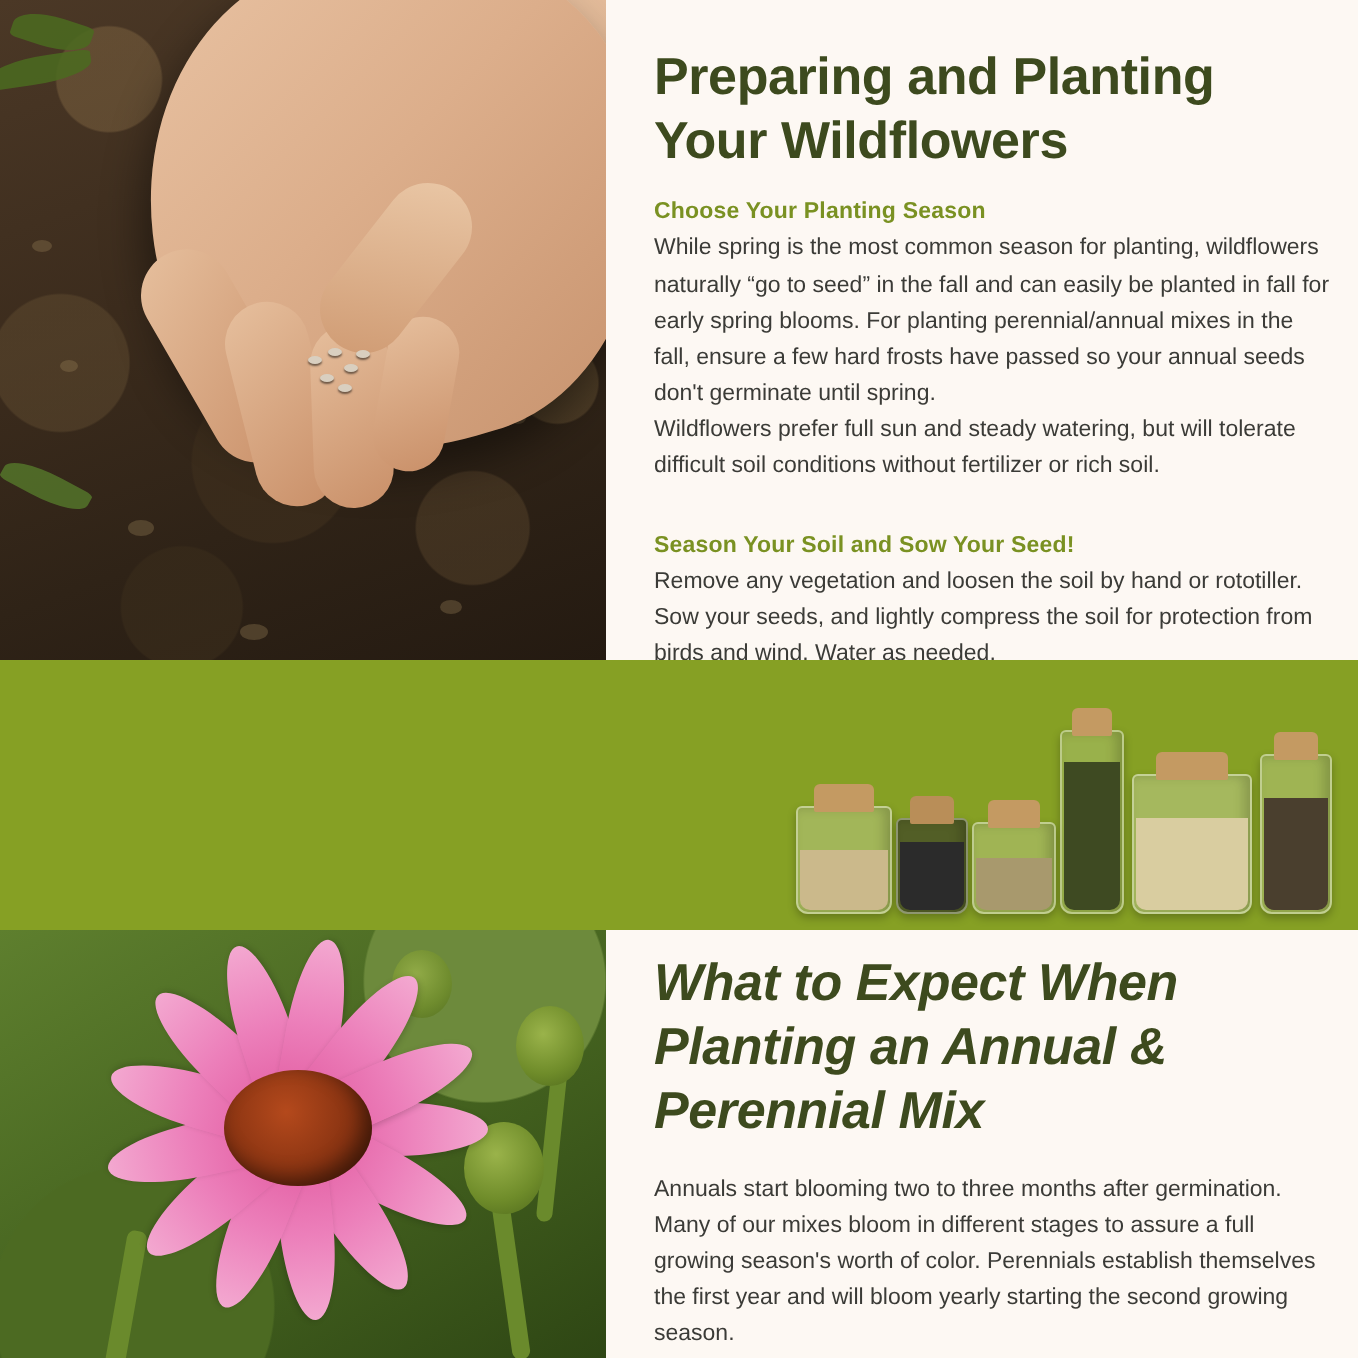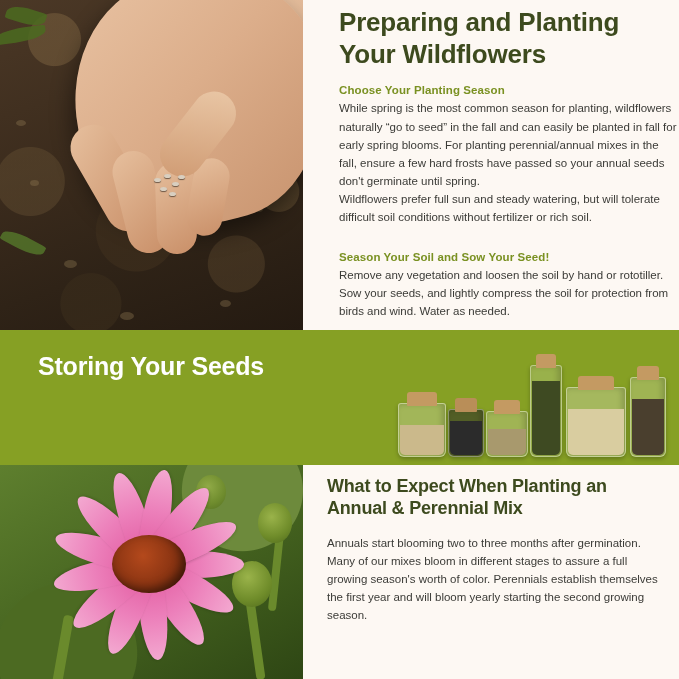--- a/index.html
+++ b/index.html
@@ -103,23 +103,23 @@
   }
   .seed {
     position: absolute;
     width: 7px; height: 4px;
     background: #d9cfc0;
     border-radius: 50%;
     box-shadow: 0 1px 1px rgba(0,0,0,.5);
   }
   .sec1-text {
     position: absolute;
-    left: 339px; top: 0;
+    left: 327px; top: 0;
     width: 340px;
-    padding-top: 6px;
+    padding-top: 22px;
   }
   .head-dark {
     color: #3d4a1e;
     font-size: 26px;
     font-weight: bold;
     line-height: 1.24;
     letter-spacing: -0.2px;
     margin: 0 0 14px 0;
   }
   .sub-green {
@@ -240,25 +240,26 @@
     background: #6a8a2c;
     border-radius: 4px;
   }
   .sec3-text {
     position: absolute;
     left: 327px; top: 10px;
     width: 340px;
   }
   .head-dark2 {
     color: #3d4a1e;
-    font-size: 18px;
+    font-size: 26px;
     font-weight: bold;
     line-height: 1.24;
     letter-spacing: -0.2px;
     margin: 0 0 14px 0;
+    font-style: italic;
   }
 </style>
 </head>
 <body>
 
 <div class="page">
 
   <section class="sec1">
 
     <div class="sec1-photo">
@@ -303,21 +304,20 @@
 
       <p class="body-text">Wildflowers prefer full sun and steady watering, but will tolerate difficult soil conditions without fertilizer or rich soil.</p>
 
       <p class="sub-green">Season Your Soil and Sow Your Seed!</p>
       <p class="body-text">Remove any vegetation and loosen the soil by hand or rototiller. Sow your seeds, and lightly compress the soil for protection from birds and wind. Water as needed.</p>
     </div>
   </section>
 
   <section class="sec2">
     <div class="sec2-text">
-      <h2 class="head-light">Storing Your Seeds</h2>
     </div>
 
     <div class="jars">
 
       <div class="jar" style="left:8px;  width:46px; height:52px; background:rgba(236,240,225,.28);">
         <div class="cork" style="width:30px;"></div>
         <div class="jar-fill" style="height:30px; background:#cbb98b;"></div>
       </div>
 
       <div class="jar" style="left:58px; width:34px; height:46px; background:rgba(40,40,40,.55);">

